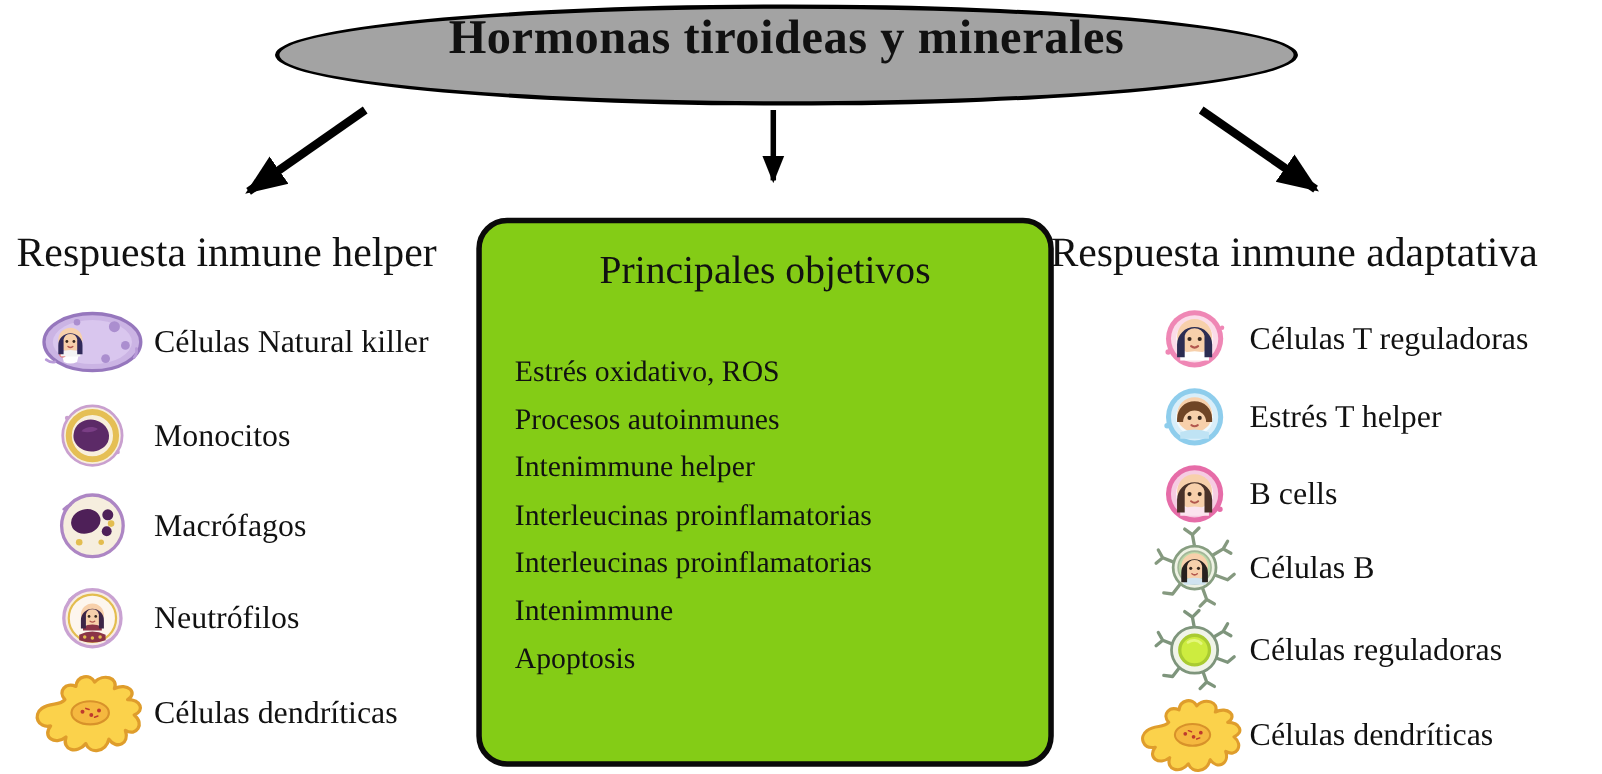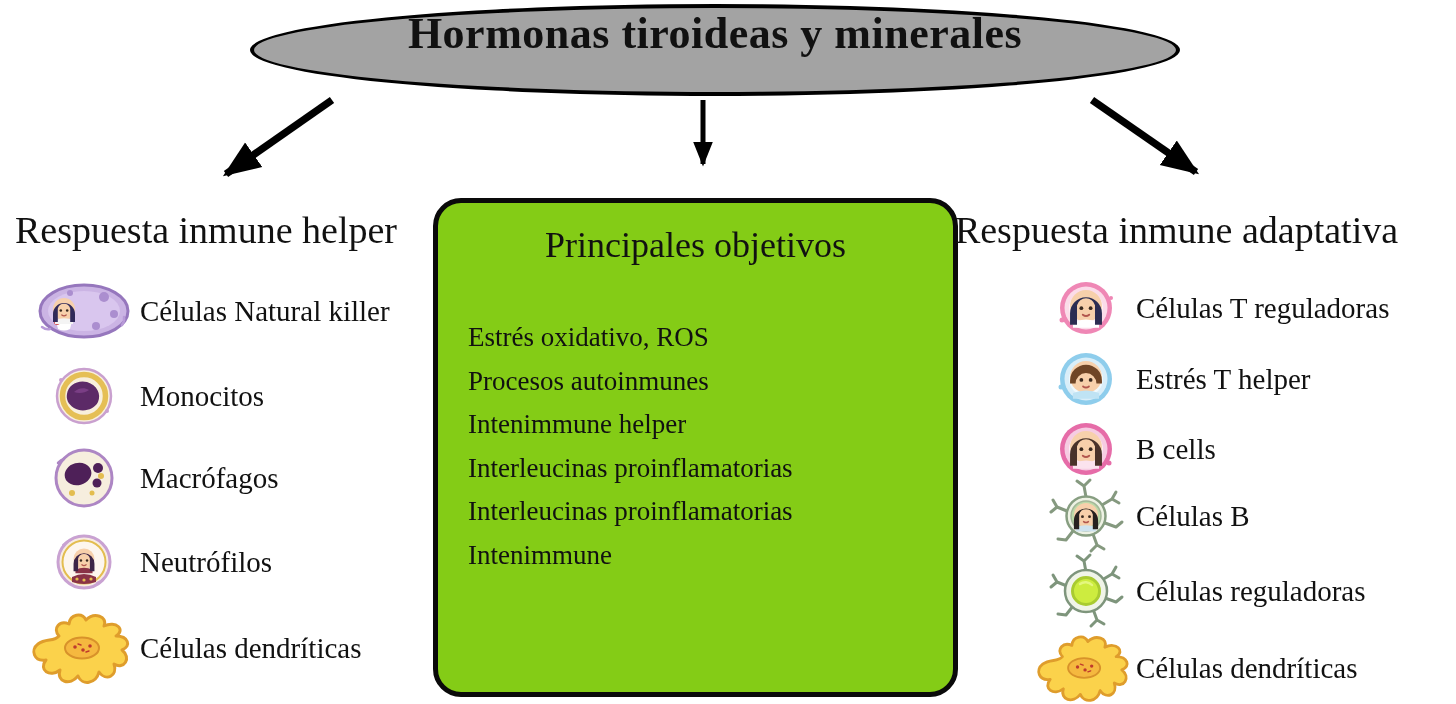--- a/index.html
+++ b/index.html
@@ -184,20 +184,21 @@
 
   <div class="box">
     <div class="box-title">Principales objetivos</div>
     <div class="box-list">
       <div>Estrés oxidativo, ROS</div>
       <div>Procesos autoinmunes</div>
       <div>Intenimmune helper</div>
       <div>Interleucinas proinflamatorias</div>
       <div>Interleucinas proinflamatorias</div>
       <div>Intenimmune</div>
+      <div>Apoptosis</div>
     </div>
   </div>
 
   <div class="heading right">Respuesta inmune adaptativa</div>
 
   <div class="row rightside" style="top:268px">
     <span class="iconbox">
       <svg width="58" height="58" viewBox="-29 -29 58 58">
         <circle r="26" fill="#ef87b5"></circle>
         <circle r="21.5" fill="#fbdce9"></circle>

